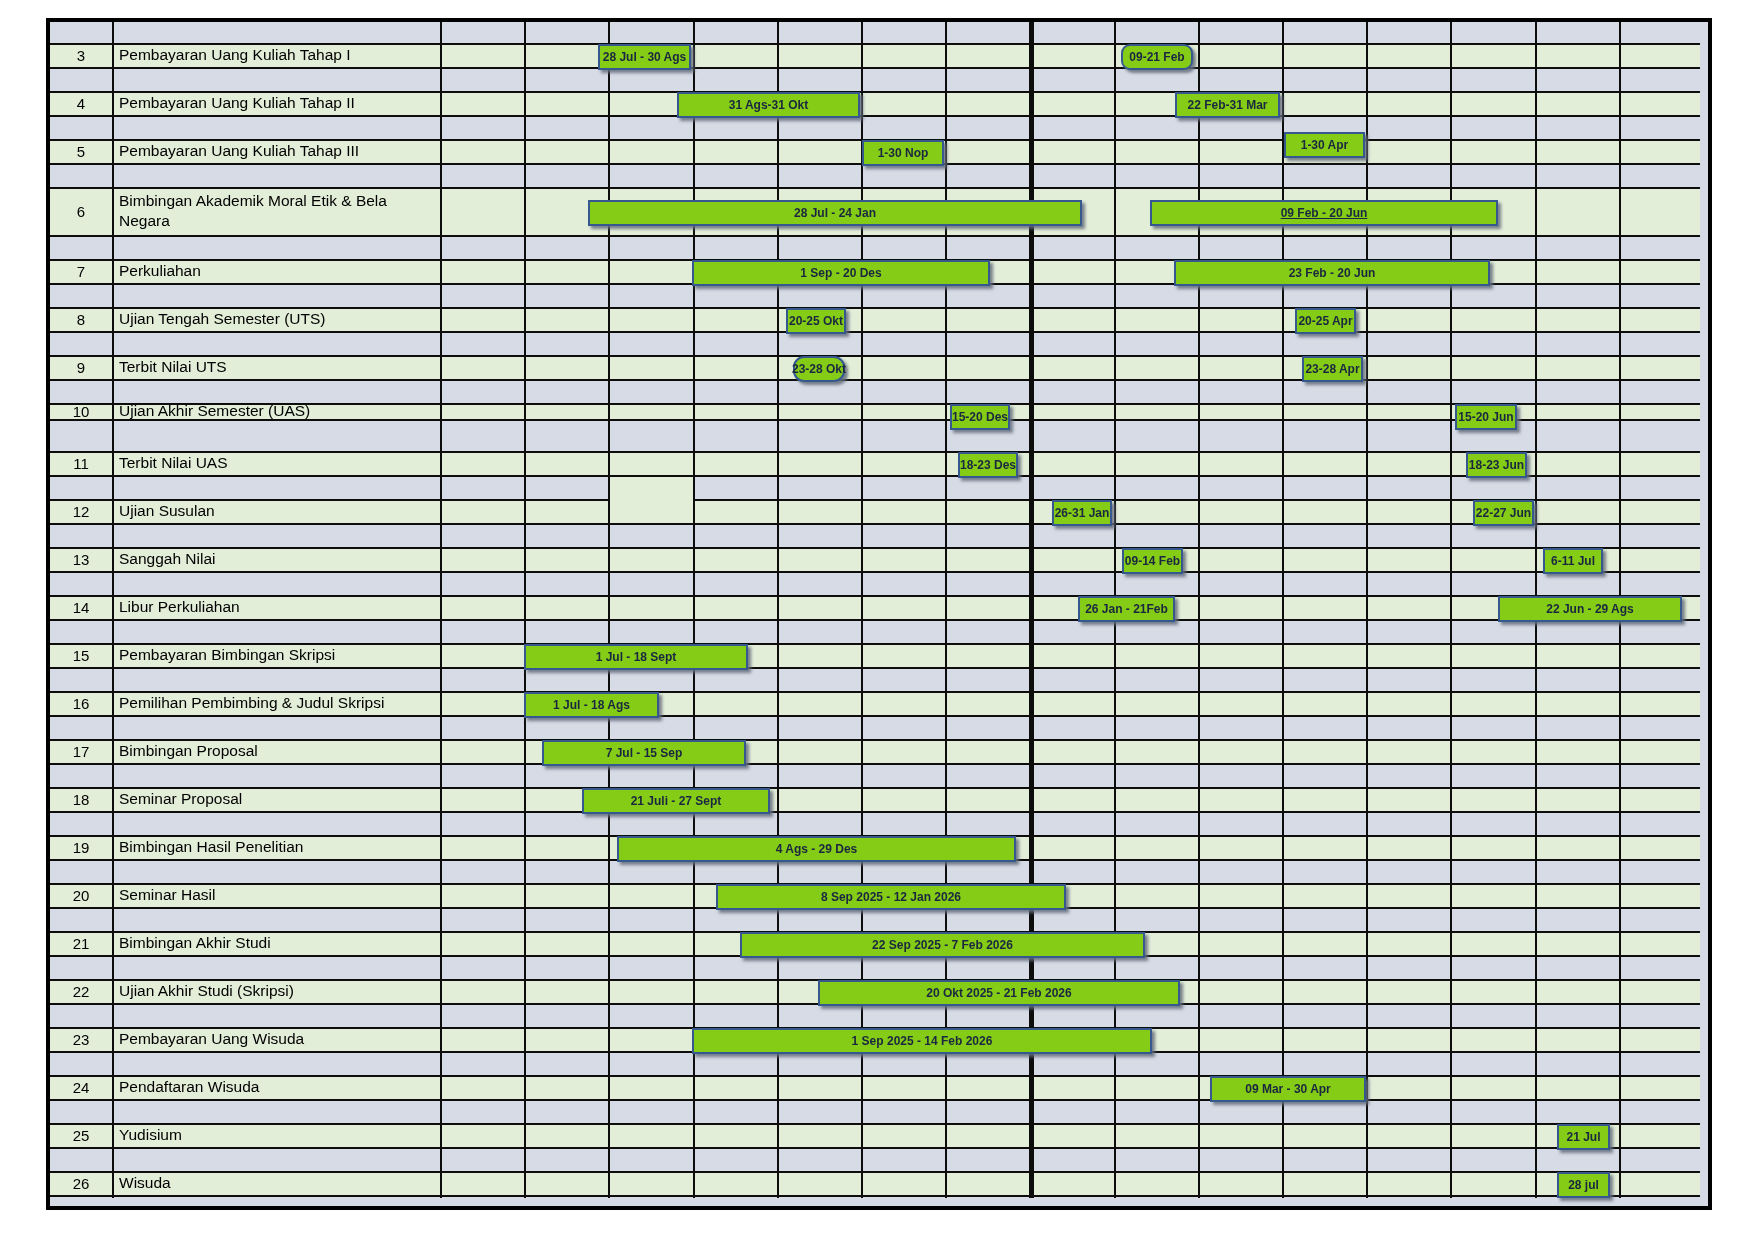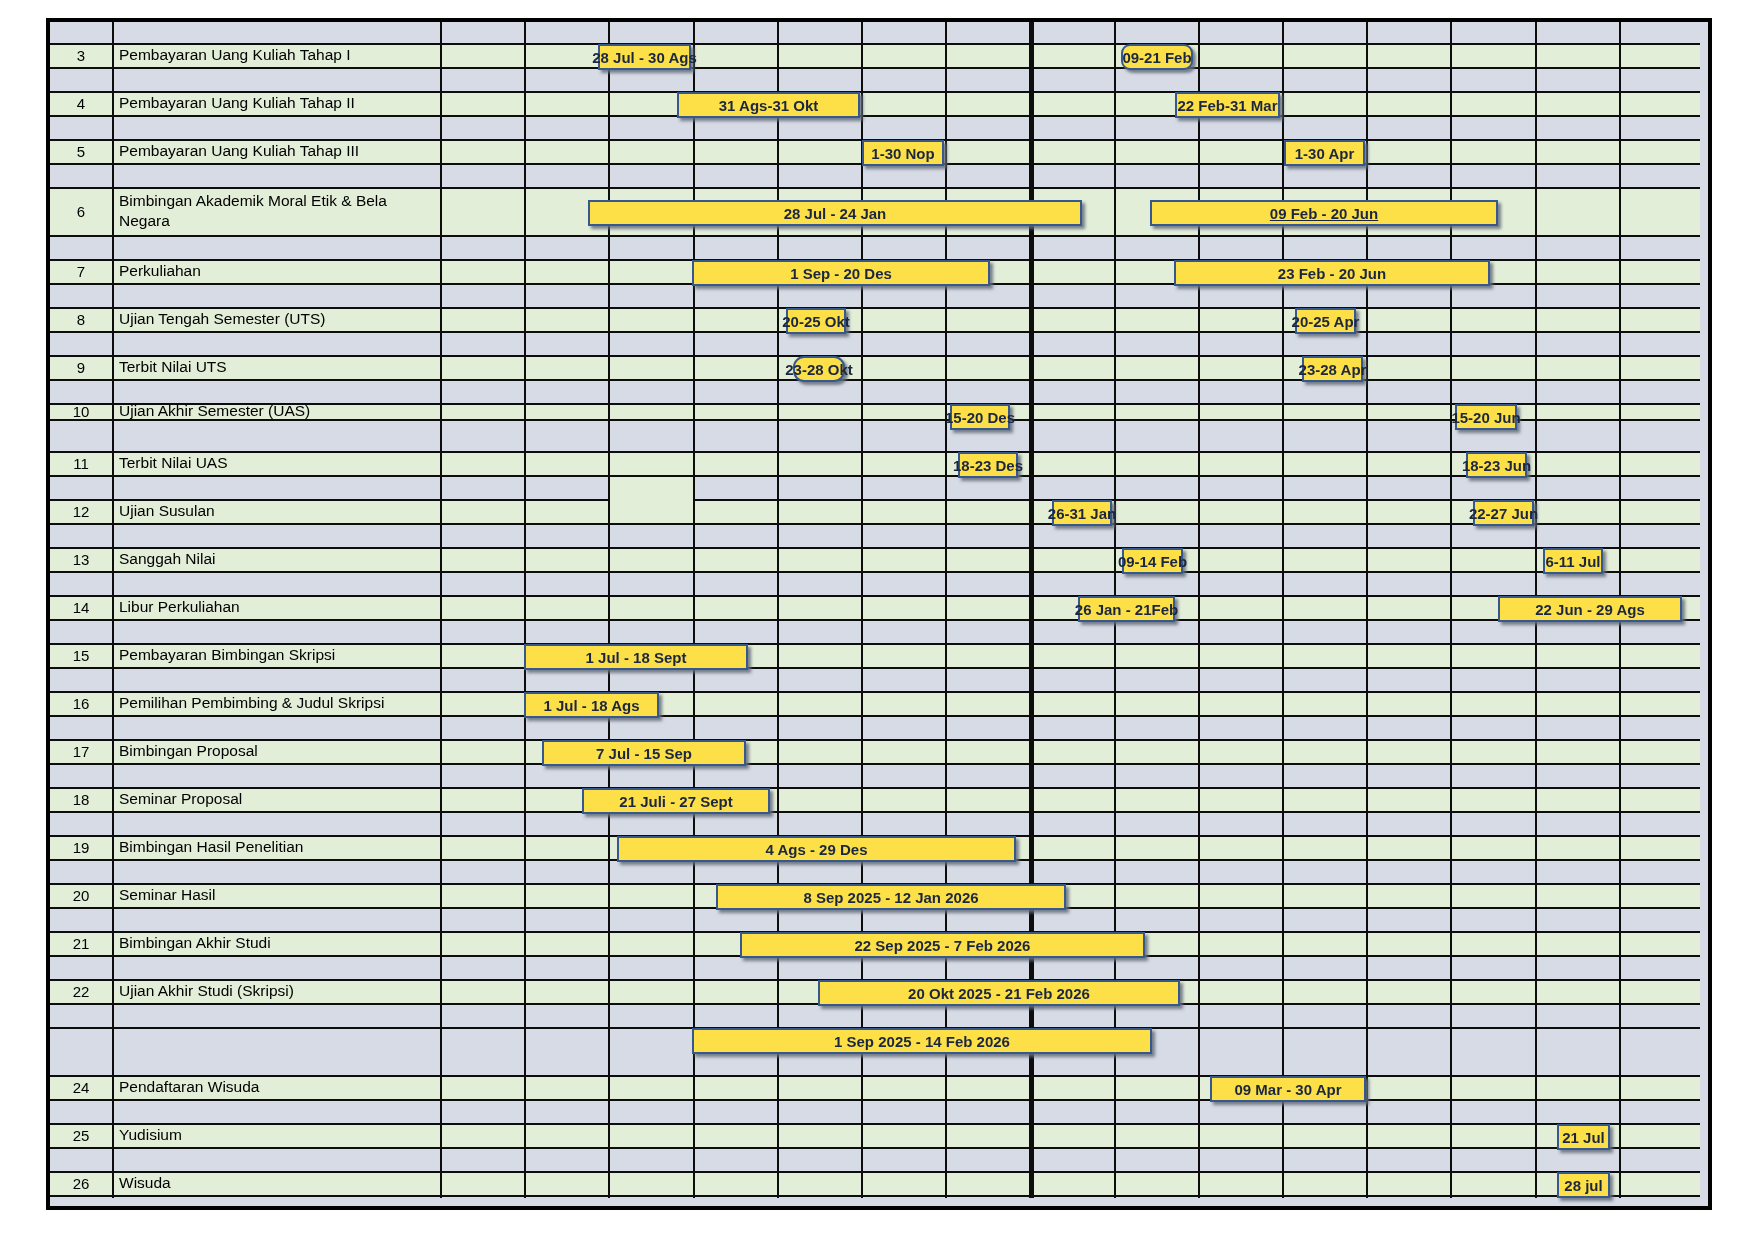--- a/index.html
+++ b/index.html
@@ -13,24 +13,24 @@
   .numcell{position:absolute;left:0;top:0;bottom:2px;width:62px;
            display:flex;align-items:center;justify-content:center;
            font-size:15px;color:#000;}
   .labelcell{position:absolute;left:66px;top:0;bottom:2px;width:322px;
              display:flex;align-items:center;font-size:15.5px;color:#000;
              line-height:1.28;padding-left:3px;}
   .vline{position:absolute;top:0;height:1176px;width:2px;background:#0d0d0d;z-index:3;}
   .vline.thick{width:5px;}
   .stray{position:absolute;z-index:2;}
   .bar{position:absolute;z-index:4;box-sizing:border-box;
-       background:#fde047;border:2px solid #35598f;
+       background:#84cc16;border:2px solid #35598f;
        box-shadow:3px 3px 3px rgba(100,108,122,0.85);
        display:flex;align-items:center;justify-content:center;
-       font-size:15px;font-weight:bold;color:#1b2740;white-space:nowrap;}
+       font-size:12px;font-weight:bold;color:#1b2740;white-space:nowrap;}
 </style>
 </head>
 <body>
 
 <div class="page">
   <div class="gantt">
       <div class="row spacer" style="left: 0px; top: 0px; height: 23px;"></div>
       <div class="row activity" style="left: 0px; top: 23px; height: 24px;">
         <div class="numcell">3</div>
         <div class="labelcell">Pembayaran Uang Kuliah Tahap I</div>
@@ -124,20 +124,24 @@
       <div class="row activity" style="left: 0px; top: 911px; height: 24px;">
         <div class="numcell">21</div>
         <div class="labelcell">Bimbingan Akhir Studi</div>
       </div>
       <div class="row spacer" style="left: 0px; top: 935px; height: 24px;"></div>
       <div class="row activity" style="left: 0px; top: 959px; height: 24px;">
         <div class="numcell">22</div>
         <div class="labelcell">Ujian Akhir Studi (Skripsi)</div>
       </div>
       <div class="row spacer" style="left: 0px; top: 983px; height: 24px;"></div>
+      <div class="row activity" style="left: 0px; top: 1007px; height: 24px;">
+        <div class="numcell">23</div>
+        <div class="labelcell">Pembayaran Uang Wisuda</div>
+      </div>
       <div class="row spacer" style="left: 0px; top: 1031px; height: 24px;"></div>
       <div class="row activity" style="left: 0px; top: 1055px; height: 24px;">
         <div class="numcell">24</div>
         <div class="labelcell">Pendaftaran Wisuda</div>
       </div>
       <div class="row spacer" style="left: 0px; top: 1079px; height: 24px;"></div>
       <div class="row activity" style="left: 0px; top: 1103px; height: 24px;">
         <div class="numcell">25</div>
         <div class="labelcell">Yudisium</div>
       </div>
@@ -161,21 +165,21 @@
       <div class="vline" style="left: 1232px; top: 0px;"></div>
       <div class="vline" style="left: 1316px; top: 0px;"></div>
       <div class="vline" style="left: 1400px; top: 0px;"></div>
       <div class="vline" style="left: 1485px; top: 0px;"></div>
       <div class="vline" style="left: 1569px; top: 0px;"></div>
       <div class="bar" style="left: 548px; top: 22px; width: 93px; height: 26px;">28 Jul - 30 Ags</div>
       <div class="bar" style="left: 1071px; top: 22px; width: 72px; height: 26px; border-radius: 9px;">09-21 Feb</div>
       <div class="bar" style="left: 627px; top: 70px; width: 183px; height: 26px;">31 Ags-31 Okt</div>
       <div class="bar" style="left: 1125px; top: 70px; width: 105px; height: 26px;">22 Feb-31 Mar</div>
       <div class="bar" style="left: 812px; top: 118px; width: 82px; height: 26px;">1-30 Nop</div>
-      <div class="bar" style="left: 1234px; top: 118px; width: 81px; height: 26px;">1-30 Apr</div>
+      <div class="bar" style="left: 1234px; top: 110px; width: 81px; height: 26px;">1-30 Apr</div>
       <div class="bar" style="left: 538px; top: 178px; width: 494px; height: 26px;">28 Jul  - 24 Jan</div>
       <div class="bar" style="left: 1100px; top: 178px; width: 348px; height: 26px; text-decoration: underline;">09 Feb - 20 Jun</div>
       <div class="bar" style="left: 642px; top: 238px; width: 298px; height: 26px;">1 Sep - 20 Des</div>
       <div class="bar" style="left: 1124px; top: 238px; width: 316px; height: 26px;">23 Feb - 20 Jun</div>
       <div class="bar" style="left: 736px; top: 286px; width: 60px; height: 26px;">20-25 Okt</div>
       <div class="bar" style="left: 1245px; top: 286px; width: 61px; height: 26px;">20-25 Apr</div>
       <div class="bar" style="left: 743px; top: 334px; width: 52px; height: 26px; border-radius: 11px;">23-28 Okt</div>
       <div class="bar" style="left: 1252px; top: 334px; width: 61px; height: 26px;">23-28 Apr</div>
       <div class="bar" style="left: 900px; top: 382px; width: 60px; height: 26px;">15-20 Des</div>
       <div class="bar" style="left: 1405px; top: 382px; width: 62px; height: 26px;">15-20 Jun</div>

